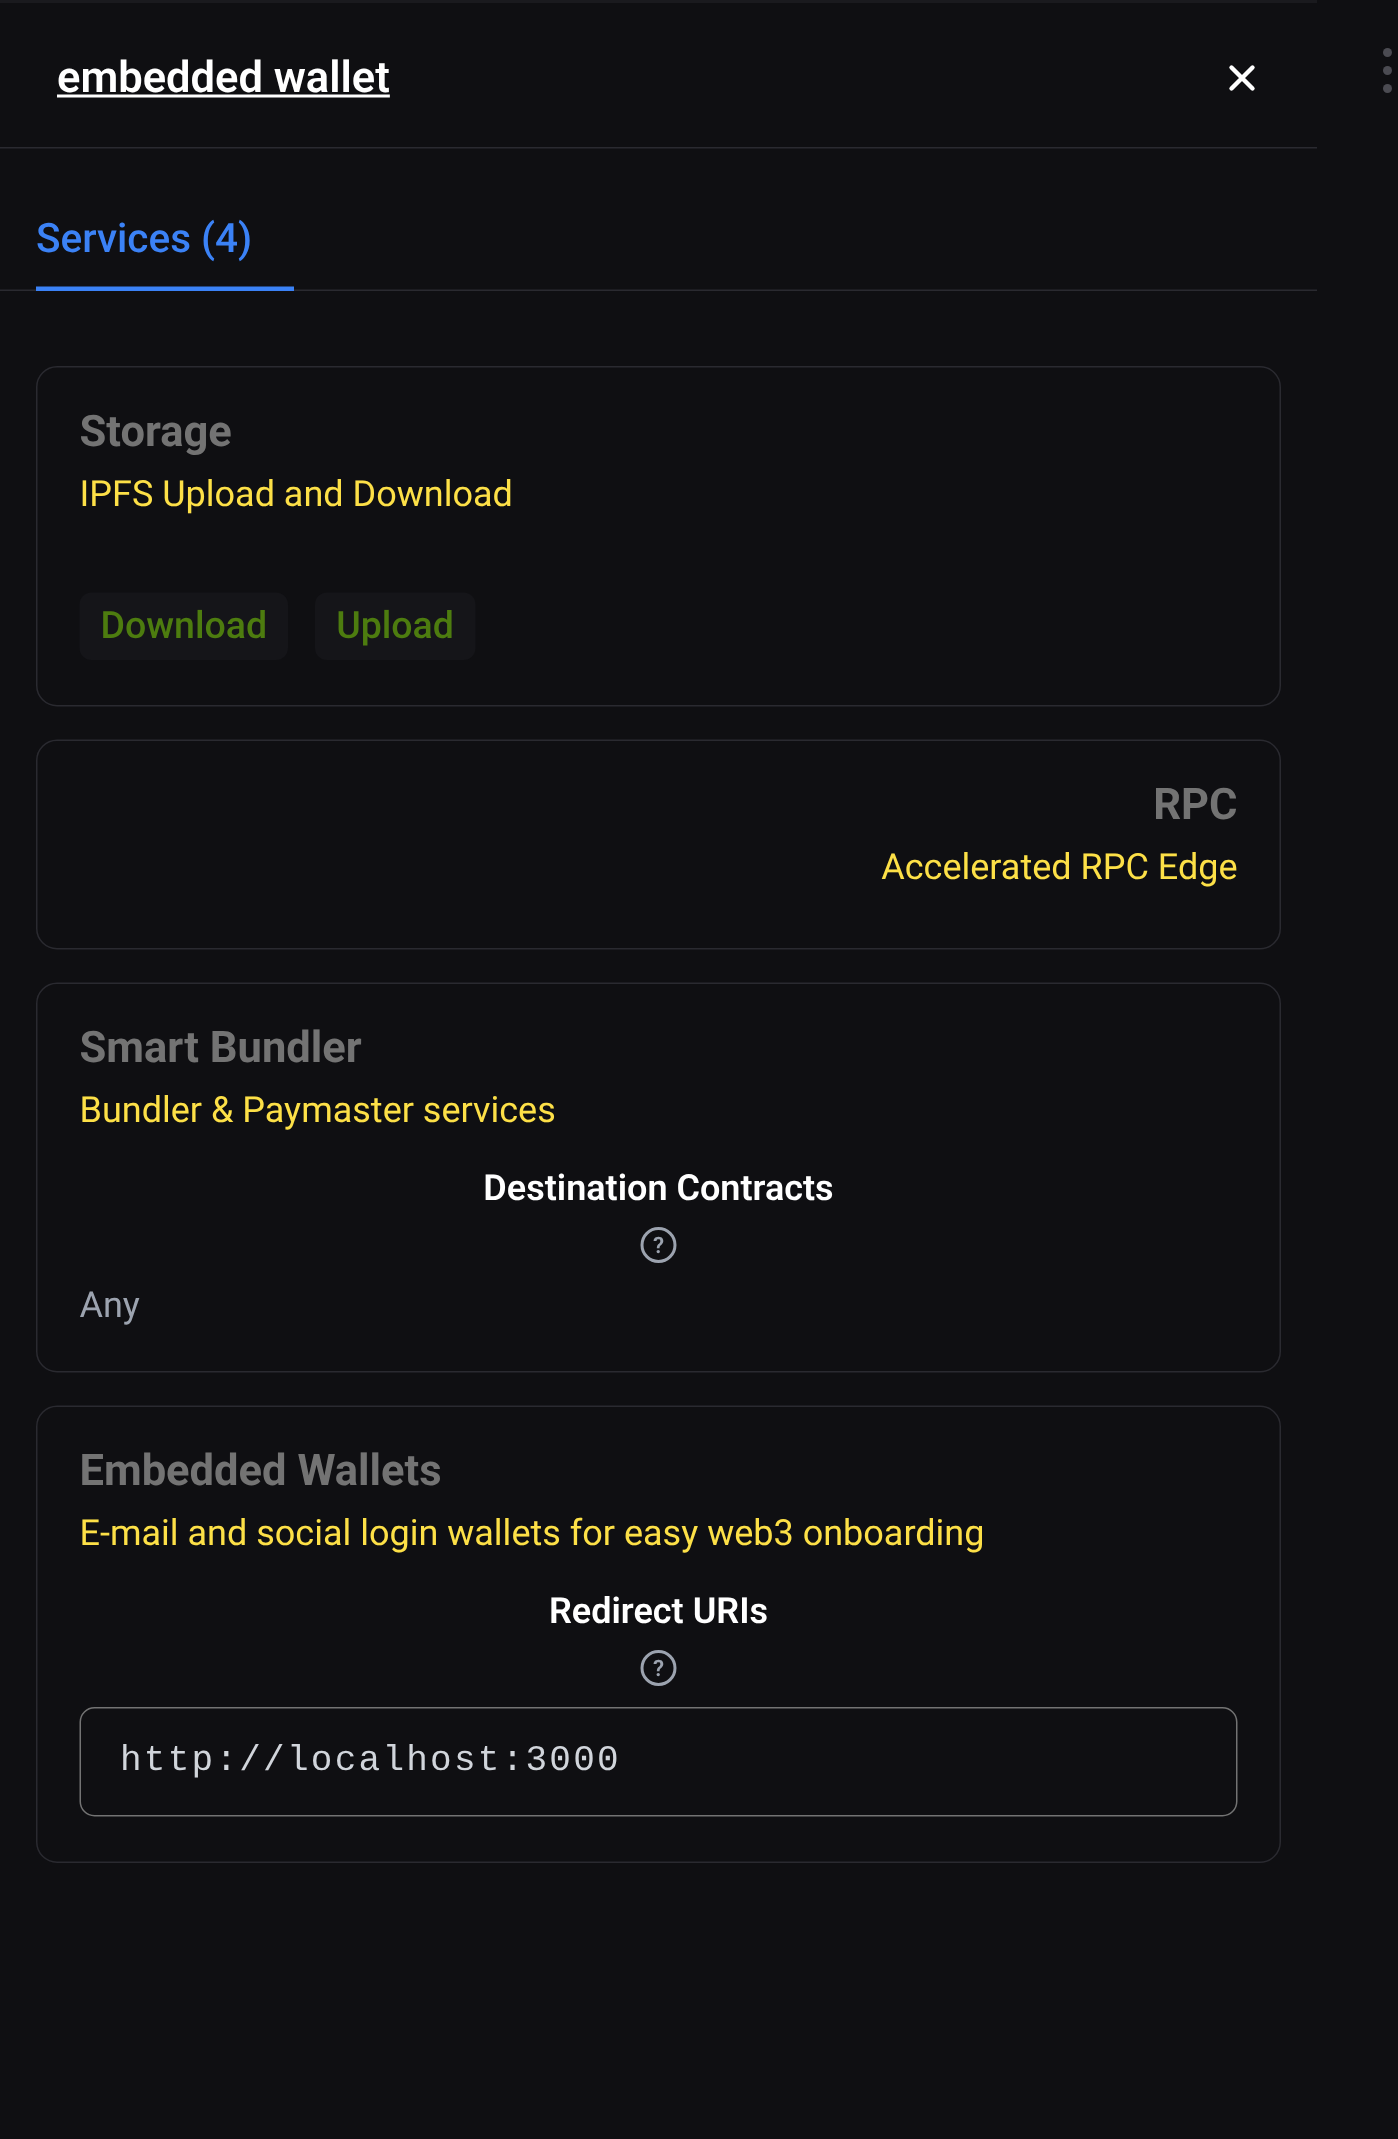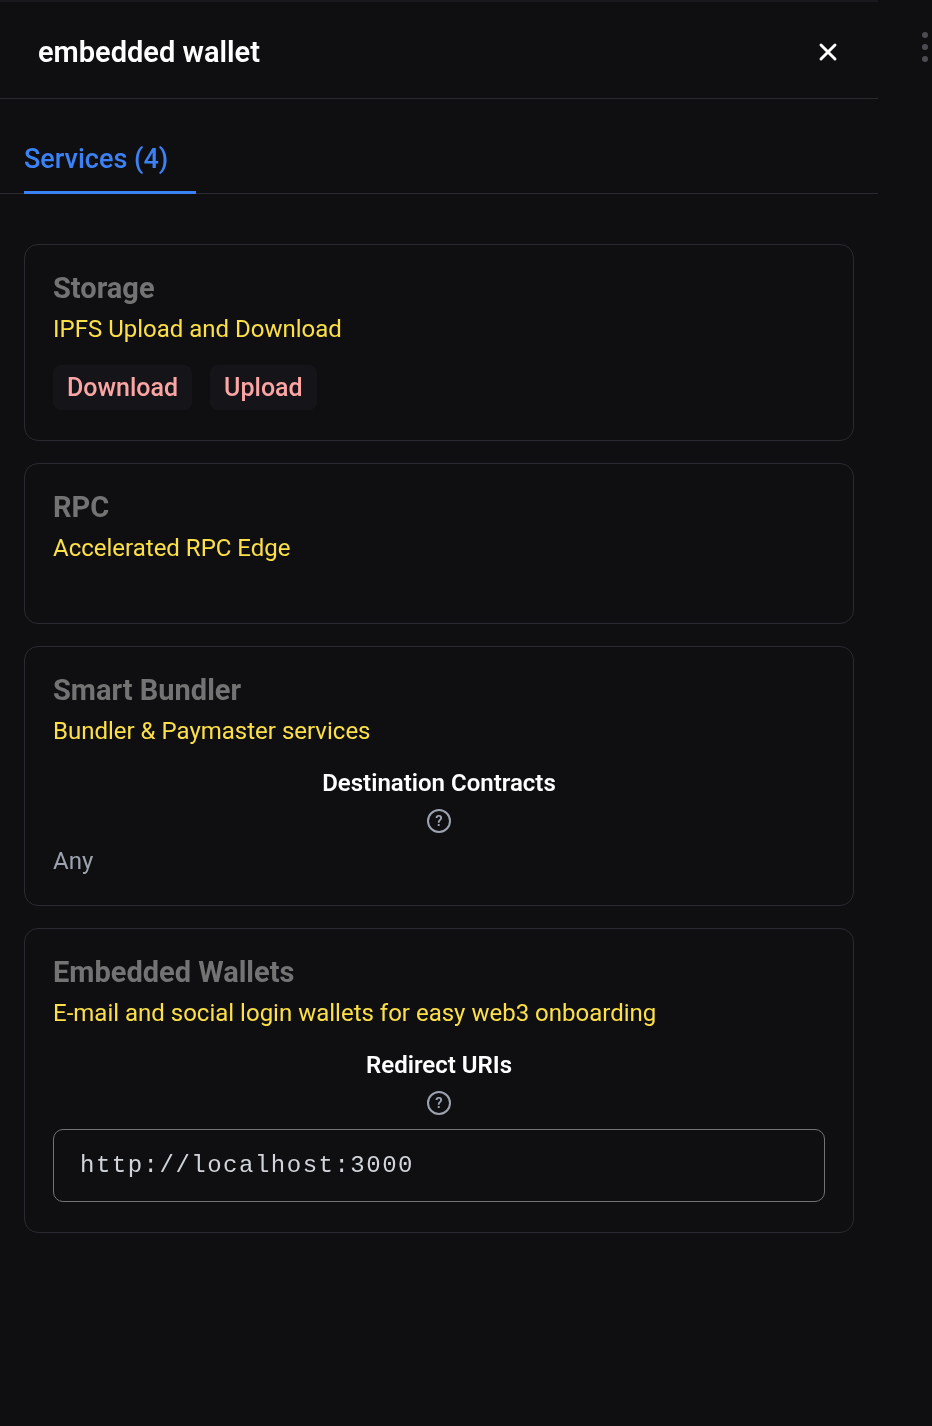--- a/index.html
+++ b/index.html
@@ -21,20 +21,21 @@
       border-top: 2px solid #1a1a1e;
       width: 878px;
       height: 100%;
     }
     .modal-header {
       display: flex;
       justify-content: space-between;
       align-items: center;
       padding: 30px 30px 26px 38px;
       border-bottom: 1px solid #2a2a30;
+      text-decoration: underline;
     }
     .modal-title {
       font-size: 29px;
       font-weight: 600;
       color: #ffffff;
     }
     .close-button {
       width: 40px;
       height: 40px;
       display: flex;
@@ -104,26 +105,27 @@
       font-weight: 400;
       color: #fde047;
     }
     .chip-row {
       display: flex;
       gap: 18px;
       margin-top: 22px;
     }
     .chip {
       background: #151519;
-      color: #fca5a5;
+      color: #4d7c0f;
       font-size: 25px;
       font-weight: 500;
       padding: 8px 14px;
       border-radius: 8px;
       cursor: pointer;
+      margin-top: 30px;
     }
     .section-label {
       display: flex;
       align-items: center;
       gap: 12px;
       font-size: 24px;
       font-weight: 600;
       color: #ffffff;
       margin-top: 24px;
       margin-bottom: 14px;
@@ -193,21 +195,21 @@
 
     <div class="card">
       <div class="card-title">Storage</div>
       <div class="card-subtitle">IPFS Upload and Download</div>
       <div class="chip-row">
         <div class="chip">Download</div>
         <div class="chip">Upload</div>
       </div>
     </div>
 
-    <div class="card" style="padding-bottom:61px;">
+    <div class="card" style="padding-bottom:40px;text-align:right;">
       <div class="card-title">RPC</div>
       <div class="card-subtitle">Accelerated RPC Edge</div>
     </div>
 
     <div class="card">
       <div class="card-title">Smart Bundler</div>
       <div class="card-subtitle">Bundler &amp; Paymaster services</div>
       <div class="section-label">
         <span>Destination Contracts</span>
         <span class="help-icon">?</span>

